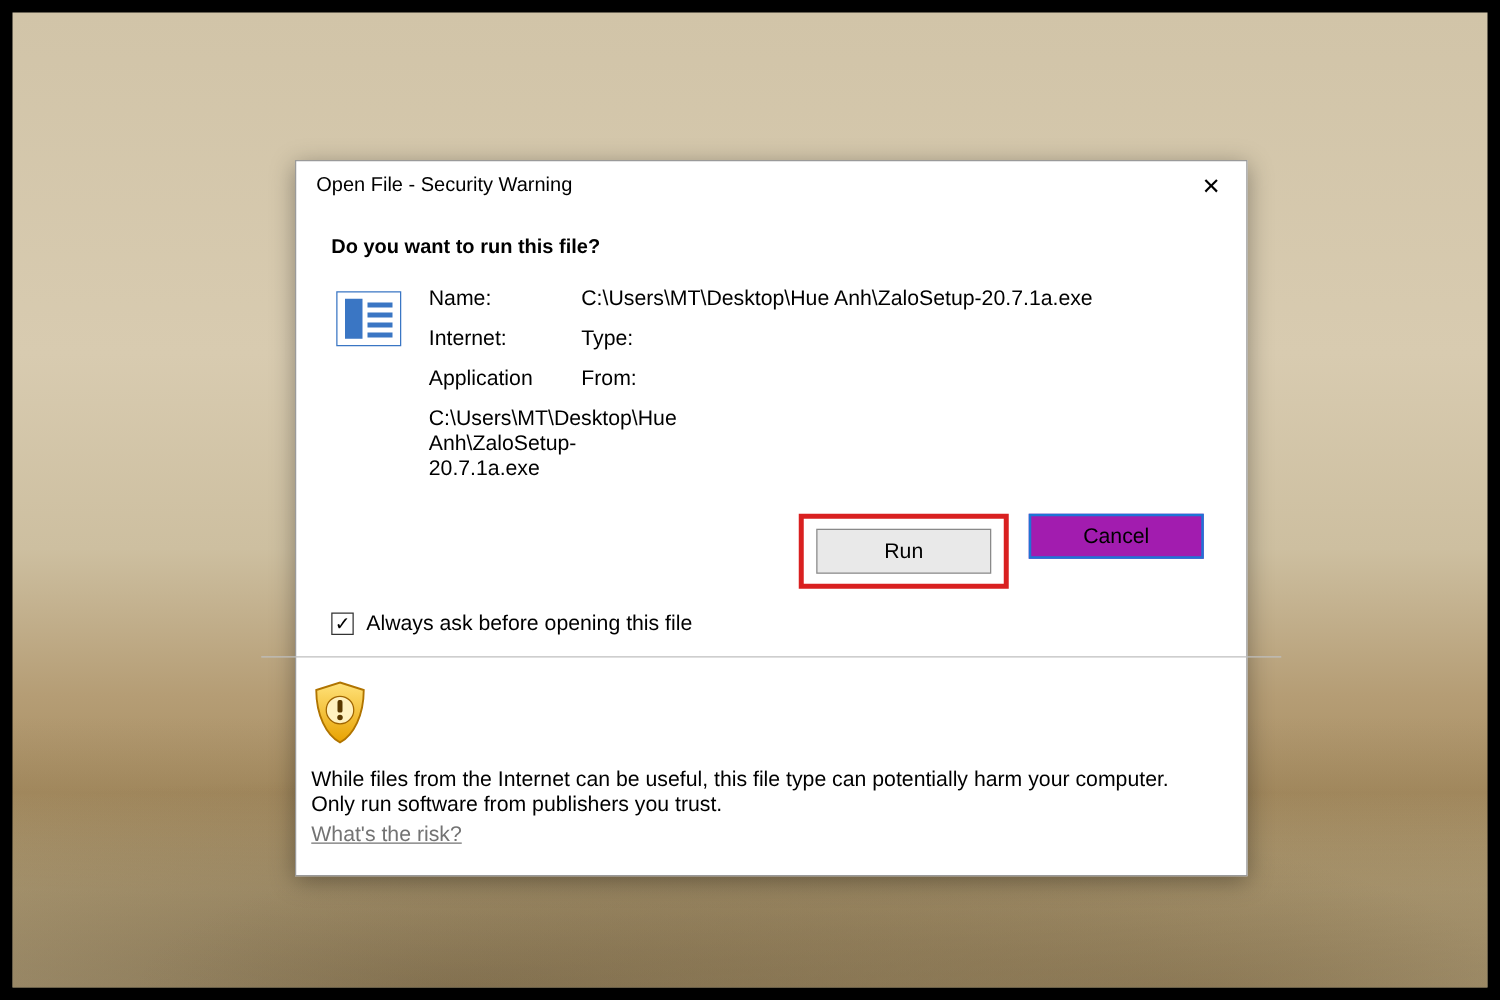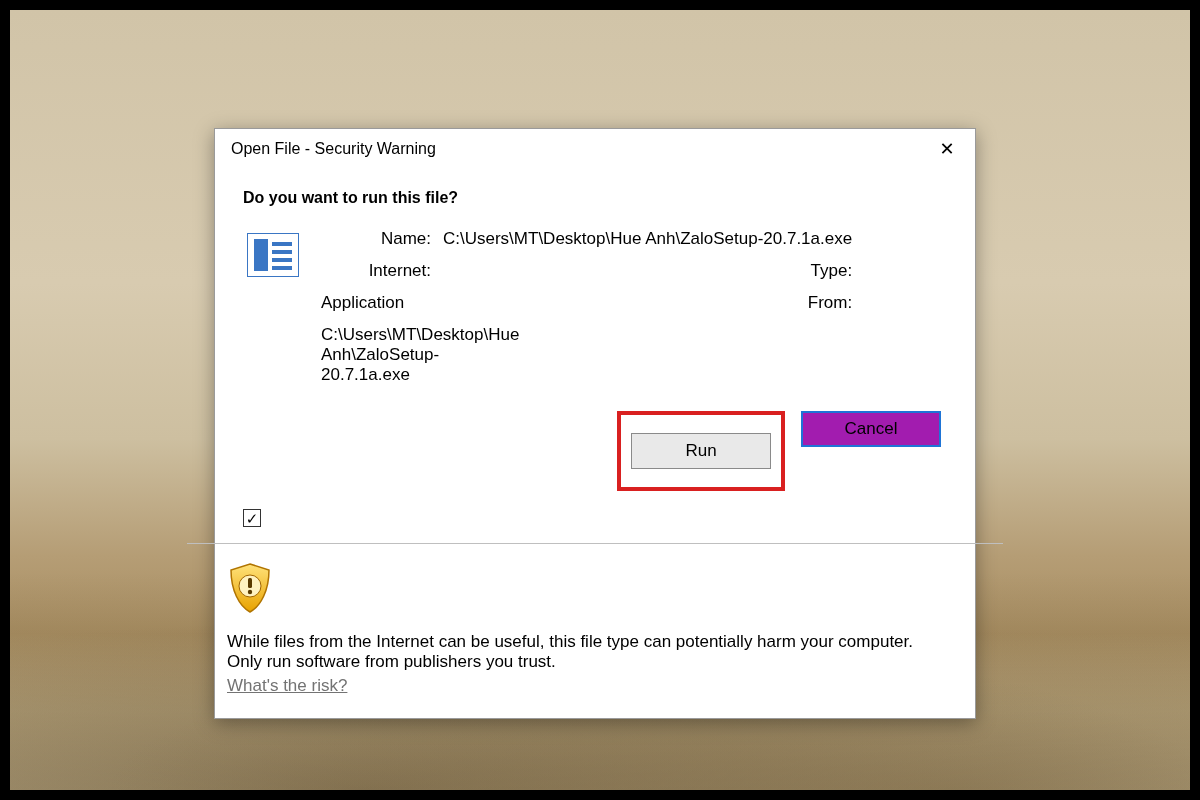--- a/index.html
+++ b/index.html
@@ -21,21 +21,21 @@
   
   .dune1 { position:absolute; left:0; right:0; top:55%; height:45%;
     background: radial-gradient(120% 80% at 30% 100%, rgba(90,70,40,0.45), rgba(90,70,40,0) 60%); }
   .dune2 { position:absolute; left:0; right:0; top:62%; height:38%;
     background: radial-gradient(120% 90% at 80% 100%, rgba(120,95,55,0.4), rgba(120,95,55,0) 60%); }
   .dune3 { position:absolute; left:0; right:0; top:72%; height:28%;
     background: linear-gradient(to bottom, rgba(60,45,20,0) 0%, rgba(60,45,20,0.25) 100%); }
 
   .dialog {
     position: absolute;
-    left: 204px; top: 118px;
+    left: 226px; top: 118px;
     width: 762px;
     background: #ffffff;
     border: 1px solid #9a9a9a;
     box-shadow: 0 4px 18px rgba(0,0,0,0.35);
   }
   .titlebar {
     display: flex; align-items: center; justify-content: space-between;
     height: 40px; padding: 0 4px 0 16px;
     font-size: 16px; color: #000;
   }
@@ -56,32 +56,32 @@
     content:""; position:absolute; left:6px; top:5px; width:14px; bottom:5px;
     background:#3a76c4;
   }
   .app-icon::after{
     content:""; position:absolute; left:24px; right:6px; top:8px; height:4px;
     background:#3a76c4;
     box-shadow: 0 8px 0 #3a76c4, 0 16px 0 #3a76c4, 0 24px 0 #3a76c4;
   }
 
   .fields { display:grid; grid-template-columns: 110px 1fr; row-gap: 12px; column-gap: 12px; font-size: 17px; color:#000; }
-  .label { text-align: right; }
+  .label { }
   .value { }
   .link { color:#0066cc; text-decoration: underline; cursor: default; }
 
   .button-row { display:flex; justify-content:flex-end; gap: 16px; margin: 26px 6px 18px 0; }
   .btn {
     width: 140px; height: 36px; font-size: 17px; display:flex; align-items:center; justify-content:center;
     background:#e9e9e9; border:1px solid #8a8a8a; cursor: default;
   }
   .btn.cancel { background:#a21caf; border:2px solid #1e74d6; }
   .highlight-box {
-    position: relative; padding: 18px 10px; border: 4px solid #d92020;
+    position: relative; padding: 8px 10px; border: 4px solid #d92020;
     display:flex; align-items:center; justify-content:center;
   }
 
   .checkbox-row { display:flex; align-items:center; gap:10px; font-size:17px; margin: 4px 0 16px 0; }
   .checkbox {
     width:18px; height:18px; border:1px solid #333; display:flex; align-items:center; justify-content:center;
     font-size:15px; line-height:1;
   }
 
   .divider { height:1px; background:#bfbfbf; margin: 0 -28px; }
@@ -137,20 +137,21 @@
           </div>
           <div class="btn cancel">
             <span>Cancel</span>
           </div>
         </div>
 
         <div class="checkbox-row">
           <div class="checkbox">
             <span>✓</span>
           </div>
+          <span>Always ask before opening this file</span>
         </div>
       </div>
 
       <div class="divider"></div>
 
       <div class="warning-row">
         <div class="shield">
           <svg viewBox="0 0 46 52">
             <defs>
               <linearGradient id="g1" x1="0" y1="0" x2="0" y2="1">

